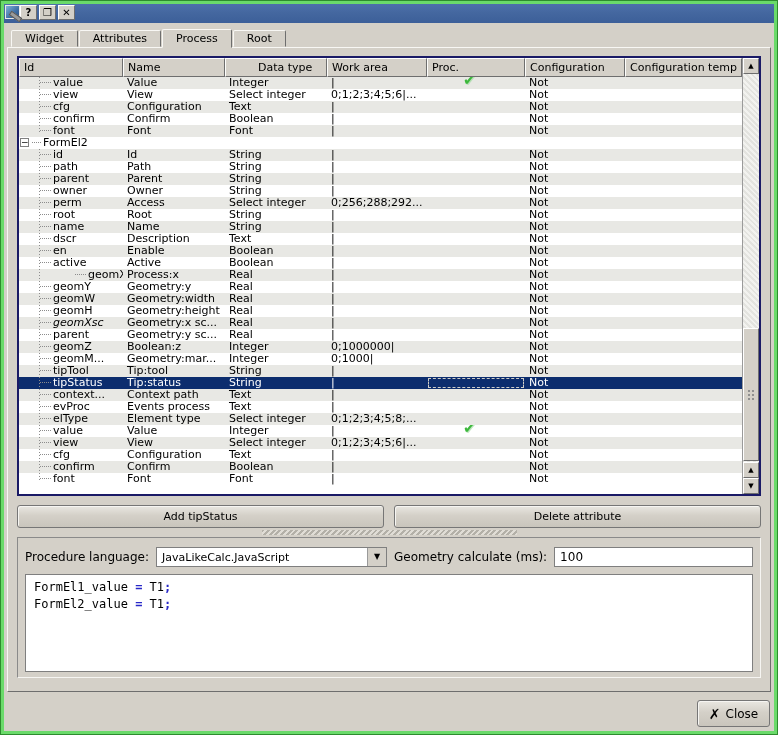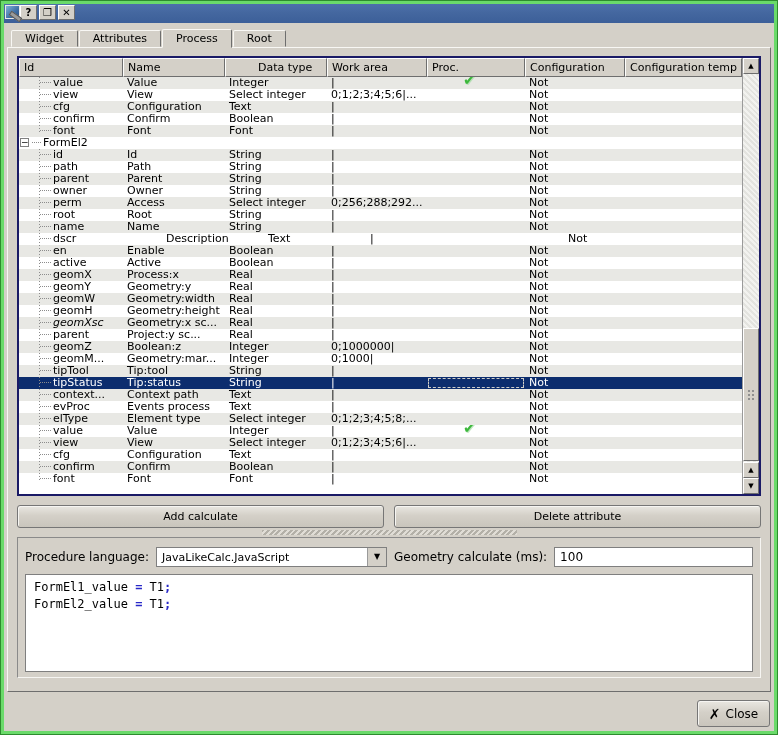--- a/index.html
+++ b/index.html
@@ -233,21 +233,21 @@
                 <div class="cell id-cell child" style="width: 104px;"><span class="dots"></span><span>name</span></div>
                 <div class="cell name-cell" style="width: 102px;">Name</div>
                 <div class="cell type-cell" style="width: 102px;">String</div>
                 <div class="cell area-cell" style="width: 100px;">|</div>
                 <div class="cell proc-cell" style="width: 98px;"></div>
                 <div class="cell config-cell" style="width: 100px;">Not</div>
                 <div class="cell configtemp-cell flex"></div>
               </div>
               <div class="trow">
                 <div class="cell id-cell child" style="width: 104px;"><span class="dots"></span><span>dscr</span></div>
-                <div class="cell name-cell" style="width: 102px; margin-left: 39px;">Description</div>
+                <div class="cell name-cell" style="width: 102px;">Description</div>
                 <div class="cell type-cell" style="width: 102px;">Text</div>
                 <div class="cell area-cell" style="width: 100px;">|</div>
                 <div class="cell proc-cell" style="width: 98px;"></div>
                 <div class="cell config-cell" style="width: 100px;">Not</div>
                 <div class="cell configtemp-cell flex"></div>
               </div>
               <div class="trow stripe">
                 <div class="cell id-cell child" style="width: 104px;"><span class="dots"></span><span>en</span></div>
                 <div class="cell name-cell" style="width: 102px;">Enable</div>
                 <div class="cell type-cell" style="width: 102px;">Boolean</div>
@@ -259,21 +259,21 @@
               <div class="trow">
                 <div class="cell id-cell child" style="width: 104px;"><span class="dots"></span><span>active</span></div>
                 <div class="cell name-cell" style="width: 102px;">Active</div>
                 <div class="cell type-cell" style="width: 102px;">Boolean</div>
                 <div class="cell area-cell" style="width: 100px;">|</div>
                 <div class="cell proc-cell" style="width: 98px;"></div>
                 <div class="cell config-cell" style="width: 100px;">Not</div>
                 <div class="cell configtemp-cell flex"></div>
               </div>
               <div class="trow stripe">
-                <div class="cell id-cell child" style="width: 104px;"><span class="dots"></span><span>geomX</span></div>
+                <div class="cell id-cell child" style="width: 104px; padding-left: 35px;"><span class="dots"></span><span>geomX</span></div>
                 <div class="cell name-cell" style="width: 102px;">Process:x</div>
                 <div class="cell type-cell" style="width: 102px;">Real</div>
                 <div class="cell area-cell" style="width: 100px;">|</div>
                 <div class="cell proc-cell" style="width: 98px;"></div>
                 <div class="cell config-cell" style="width: 100px;">Not</div>
                 <div class="cell configtemp-cell flex"></div>
               </div>
               <div class="trow">
                 <div class="cell id-cell child" style="width: 104px;"><span class="dots"></span><span>geomY</span></div>
                 <div class="cell name-cell" style="width: 102px;">Geometry:y</div>
@@ -305,21 +305,21 @@
                 <div class="cell id-cell child" style="width: 104px; font-style: italic;"><span class="dots"></span><span>geomXsc</span></div>
                 <div class="cell name-cell" style="width: 102px;">Geometry:x sc...</div>
                 <div class="cell type-cell" style="width: 102px;">Real</div>
                 <div class="cell area-cell" style="width: 100px;">|</div>
                 <div class="cell proc-cell" style="width: 98px;"></div>
                 <div class="cell config-cell" style="width: 100px;">Not</div>
                 <div class="cell configtemp-cell flex"></div>
               </div>
               <div class="trow">
                 <div class="cell id-cell child" style="width: 104px;"><span class="dots"></span><span>parent</span></div>
-                <div class="cell name-cell" style="width: 102px;">Project:y sc...</div>
+                <div class="cell name-cell" style="width: 102px;">Geometry:y sc...</div>
                 <div class="cell type-cell" style="width: 102px;">Real</div>
                 <div class="cell area-cell" style="width: 100px;">|</div>
                 <div class="cell proc-cell" style="width: 98px;"></div>
                 <div class="cell config-cell" style="width: 100px;">Not</div>
                 <div class="cell configtemp-cell flex"></div>
               </div>
               <div class="trow stripe">
                 <div class="cell id-cell child" style="width: 104px;"><span class="dots"></span><span>geomZ</span></div>
                 <div class="cell name-cell" style="width: 102px;">Boolean:z</div>
                 <div class="cell type-cell" style="width: 102px;">Integer</div>
@@ -431,21 +431,21 @@
         </div>
         <div class="vscroll">
           <div class="sb-btn sb-up-top">▲</div>
           <div class="sb-thumb"></div>
           <div class="sb-btn sb-up-bot">▲</div>
           <div class="sb-btn sb-down-bot">▼</div>
         </div>
       </div>
 
       <div class="attr-btns">
-        <div class="btn">Add calculate</div>
+        <div class="btn">Add tipStatus</div>
         <div class="btn">Delete attribute</div>
       </div>
 
       <div class="splitter">
         <div class="splitter-grip"></div>
       </div>
 
       <div class="proc-panel">
         <div class="proc-controls">
           <span>Procedure language:</span>

